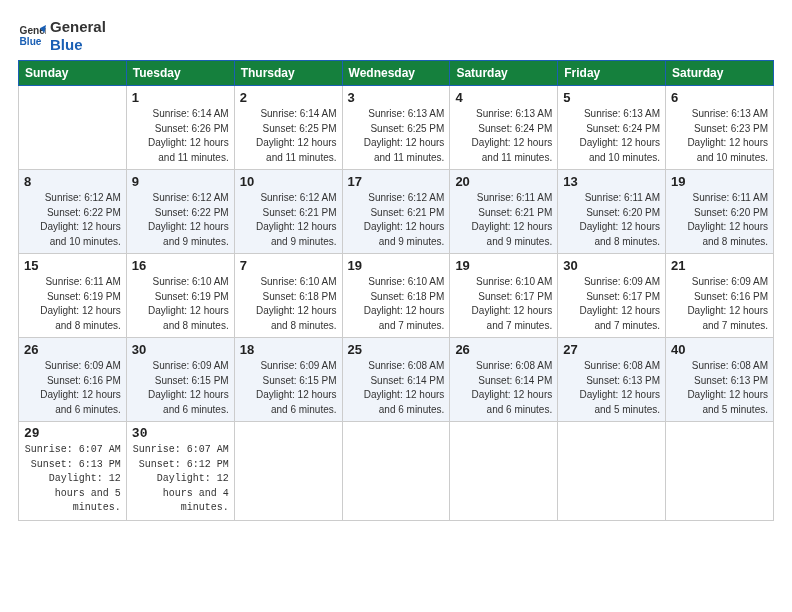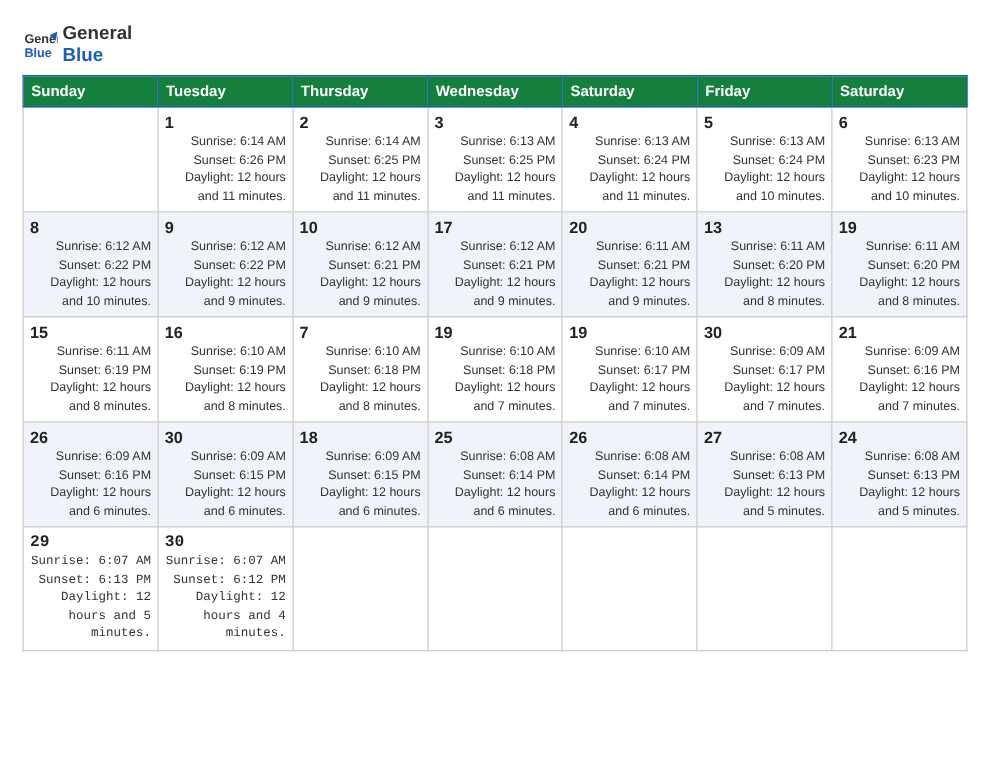--- a/index.html
+++ b/index.html
@@ -230,21 +230,21 @@
           </td>
           <td>
             <span class="day-num">26</span>
             <div class="day-info">Sunrise: 6:08 AM<br>Sunset: 6:14 PM<br>Daylight: 12 hours and 6 minutes.</div>
           </td>
           <td>
             <span class="day-num">27</span>
             <div class="day-info">Sunrise: 6:08 AM<br>Sunset: 6:13 PM<br>Daylight: 12 hours and 5 minutes.</div>
           </td>
           <td>
-            <span class="day-num">24</span>
+            <span class="day-num">40</span>
             <div class="day-info">Sunrise: 6:08 AM<br>Sunset: 6:13 PM<br>Daylight: 12 hours and 5 minutes.</div>
           </td>
         </tr>
         <tr class="last-row">
           <td>
             <span class="day-num">29</span>
             <div class="day-info">Sunrise: 6:07 AM<br>Sunset: 6:13 PM<br>Daylight: 12 hours and 5 minutes.</div>
           </td>
           <td>
             <span class="day-num">30</span>

